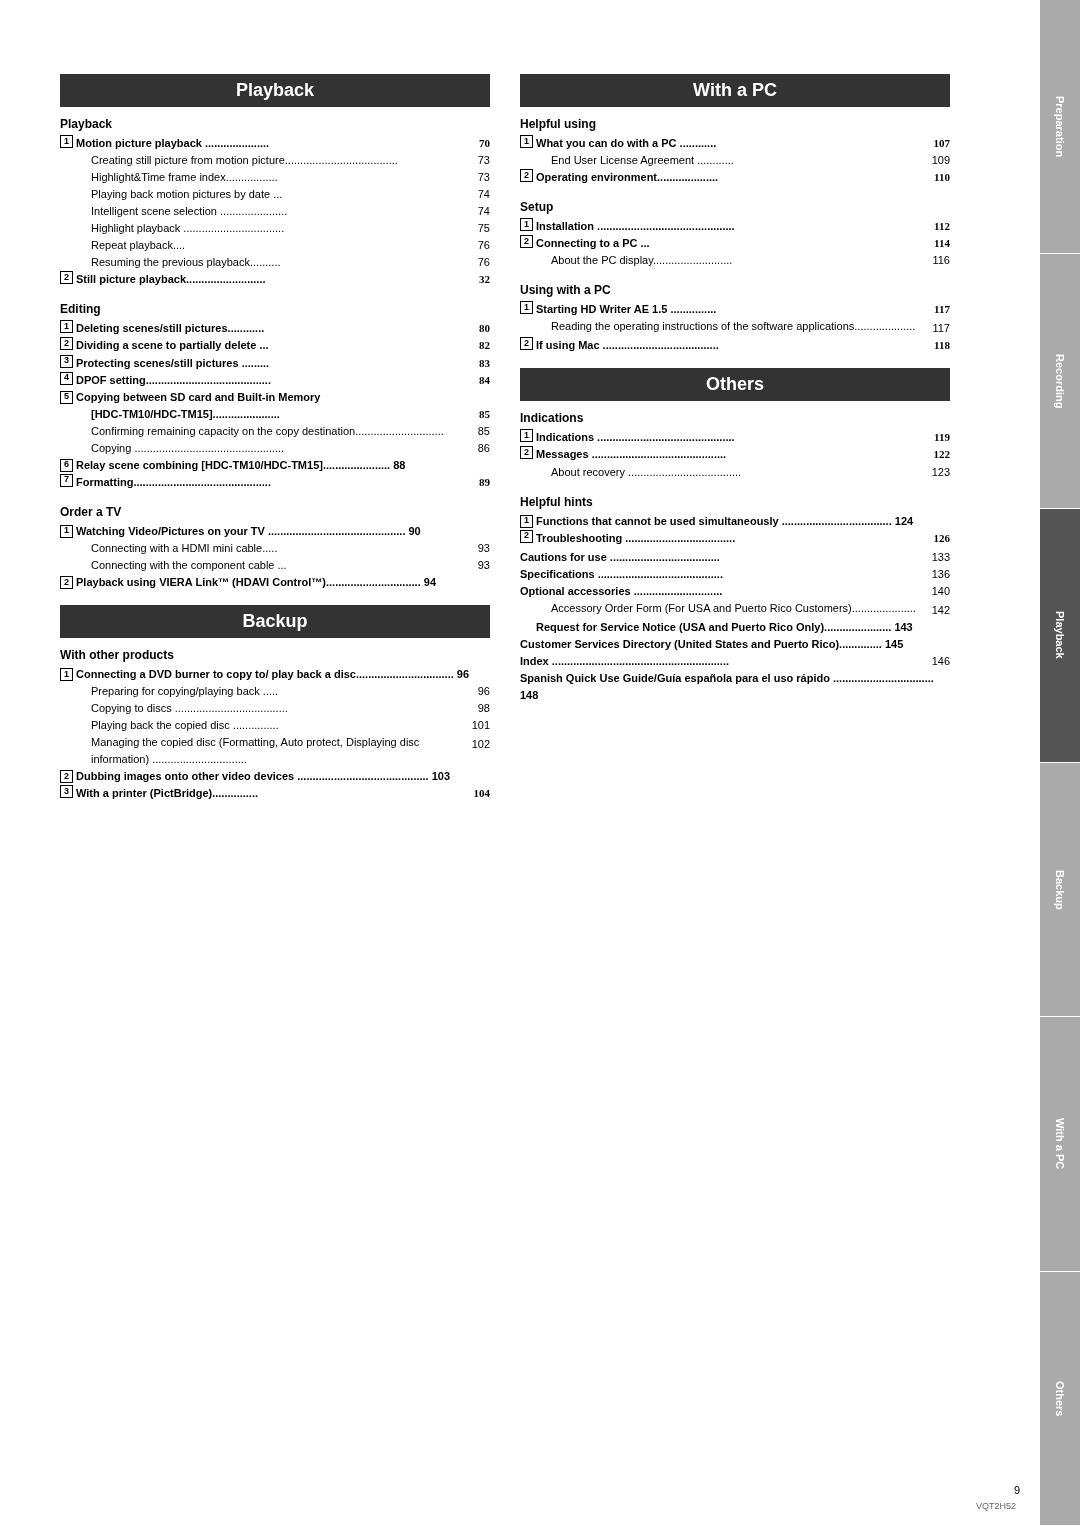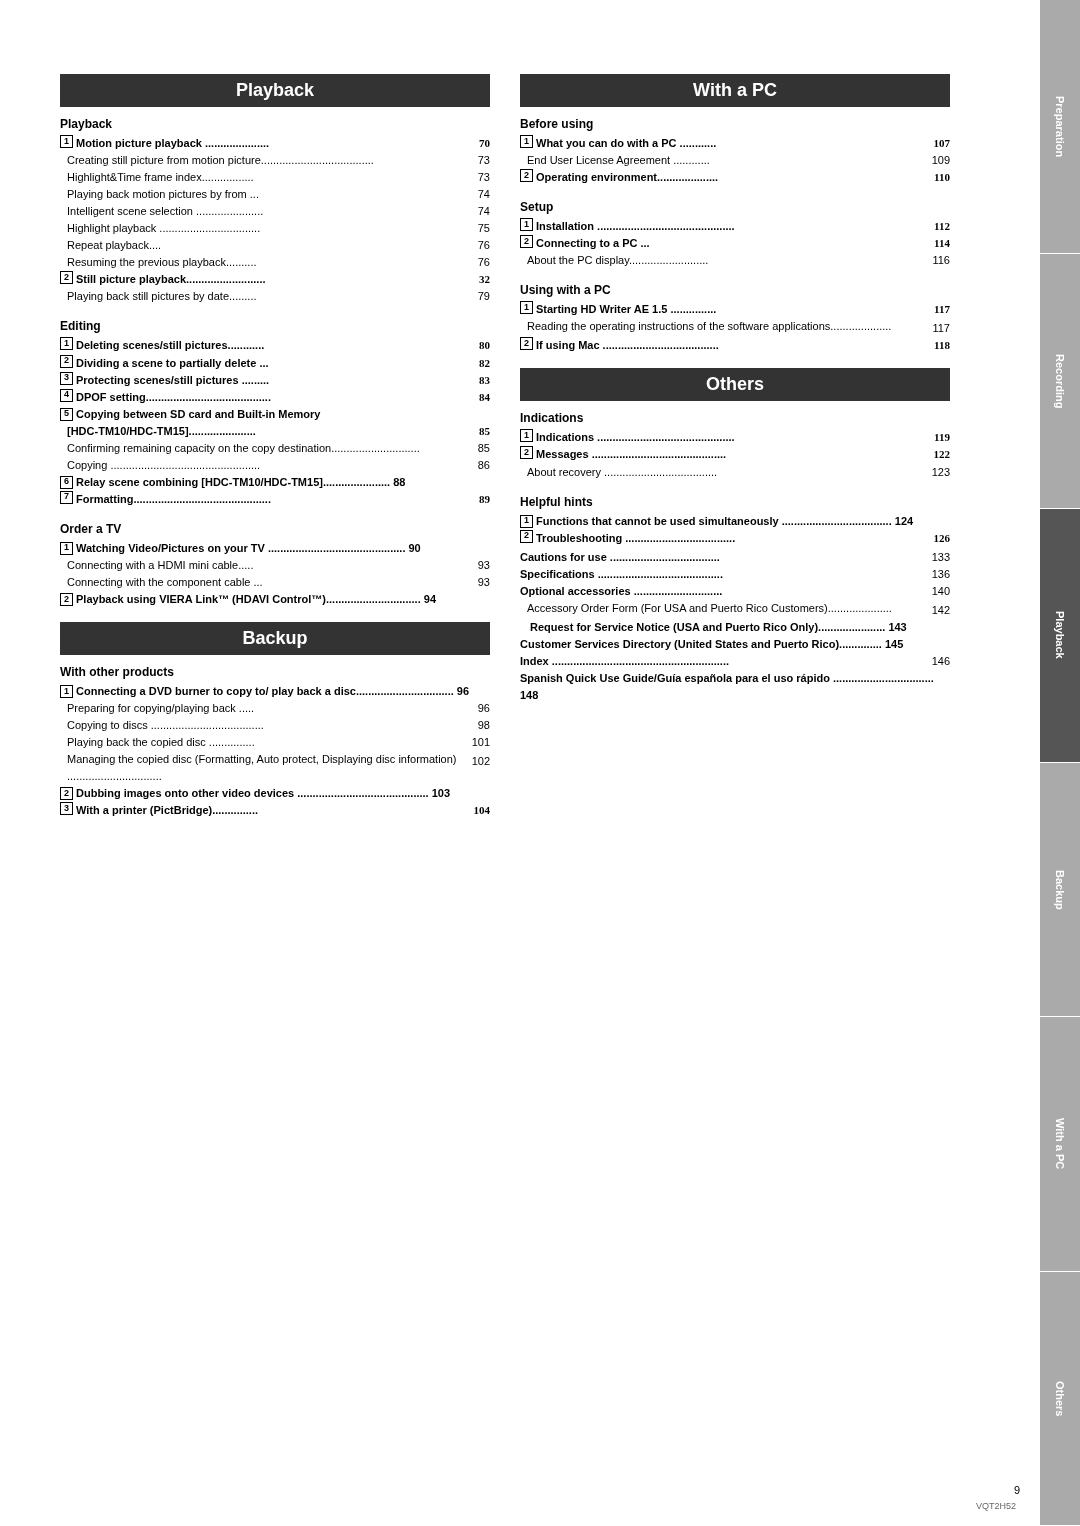--- a/index.html
+++ b/index.html
@@ -99,21 +99,21 @@
     }
     .entry {
       display: flex;
       line-height: 1.55;
       font-size: 11px;
     }
     .entry.lvl1 {
       margin-left: 0;
     }
     .entry.lvl2 {
-      margin-left: 7px;
+      margin-left: 31px;
     }
     .entry-label {
       flex: 1;
     }
     .pnum {
       white-space: nowrap;
       margin-left: 3px;
     }
     .pnum.bold { font-weight: bold; font-family: Liberation Serif, serif; }
   </style>
@@ -136,21 +136,21 @@
       </div>
       <div class="entry lvl2">
         <span class="entry-label">Creating still picture from motion picture.....................................</span>
         <span class="pnum">73</span>
       </div>
       <div class="entry lvl2">
         <span class="entry-label">Highlight&amp;Time frame index.................</span>
         <span class="pnum">73</span>
       </div>
       <div class="entry lvl2">
-        <span class="entry-label">Playing back motion pictures by from ...</span>
+        <span class="entry-label">Playing back motion pictures by date ...</span>
         <span class="pnum">74</span>
       </div>
       <div class="entry lvl2">
         <span class="entry-label">Intelligent scene selection ......................</span>
         <span class="pnum">74</span>
       </div>
       <div class="entry lvl2">
         <span class="entry-label">Highlight playback .................................</span>
         <span class="pnum">75</span>
       </div>
@@ -159,24 +159,20 @@
         <span class="pnum">76</span>
       </div>
       <div class="entry lvl2">
         <span class="entry-label">Resuming the previous playback..........</span>
         <span class="pnum">76</span>
       </div>
       <div class="entry lvl1">
         <span class="num-box">2</span>
         <span class="entry-label"><b>Still picture playback..........................</b></span>
         <span class="pnum bold">32</span>
-      </div>
-      <div class="entry lvl2">
-        <span class="entry-label">Playing back still pictures by date.........</span>
-        <span class="pnum">79</span>
       </div>
     </div>
 
     <div class="section-gap">
       <div class="sub-section-title">Editing</div>
 
       <div class="entry lvl1">
         <span class="num-box">1</span>
         <span class="entry-label"><b>Deleting scenes/still pictures............</b></span>
         <span class="pnum bold">80</span>
@@ -280,21 +276,21 @@
       </div>
     </div>
 
   </div>
 
   <div class="right-col">
 
     <div class="section-gap">
       <div class="section-header">With a PC</div>
 
-      <div class="sub-section-title">Before using</div>
+      <div class="sub-section-title">Helpful using</div>
 
       <div class="entry lvl1">
         <span class="num-box">1</span>
         <span class="entry-label"><b>What you can do with a PC ............</b></span>
         <span class="pnum bold">107</span>
       </div>
       <div class="entry lvl2">
         <span class="entry-label">End User License Agreement ............</span>
         <span class="pnum">109</span>
       </div>
@@ -379,21 +375,21 @@
         <span class="pnum">136</span>
       </div>
       <div class="entry" style="margin-left:0;">
         <span class="entry-label"><b>Optional accessories .............................</b></span>
         <span class="pnum">140</span>
       </div>
       <div class="entry lvl2" style="align-items:flex-start;">
         <span class="entry-label">Accessory Order Form (For USA and Puerto Rico Customers).....................</span>
         <span class="pnum" style="margin-top:2px;">142</span>
       </div>
-      <div class="entry" style="margin-left:10px; align-items:flex-start;">
+      <div class="entry" style="margin-left:16px; align-items:flex-start;">
         <span class="entry-label"><b>Request for Service Notice (USA and Puerto Rico Only)......................  143</b></span>
       </div>
       <div class="entry" style="margin-left:0; align-items:flex-start;">
         <span class="entry-label"><b>Customer Services Directory (United States and Puerto Rico)..............  145</b></span>
       </div>
       <div class="entry" style="margin-left:0;">
         <span class="entry-label"><b>Index ..........................................................</b></span>
         <span class="pnum">146</span>
       </div>
       <div class="entry" style="margin-left:0; align-items:flex-start;">

